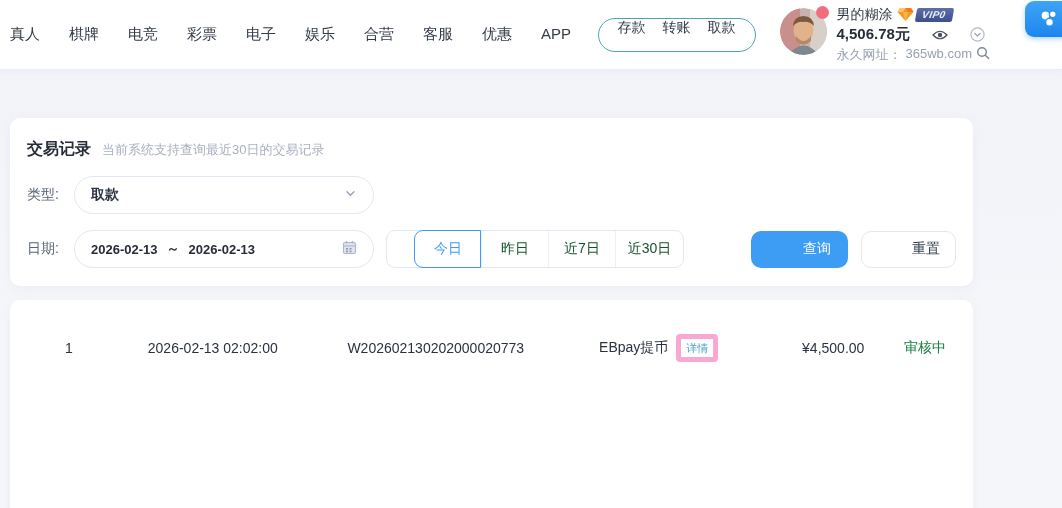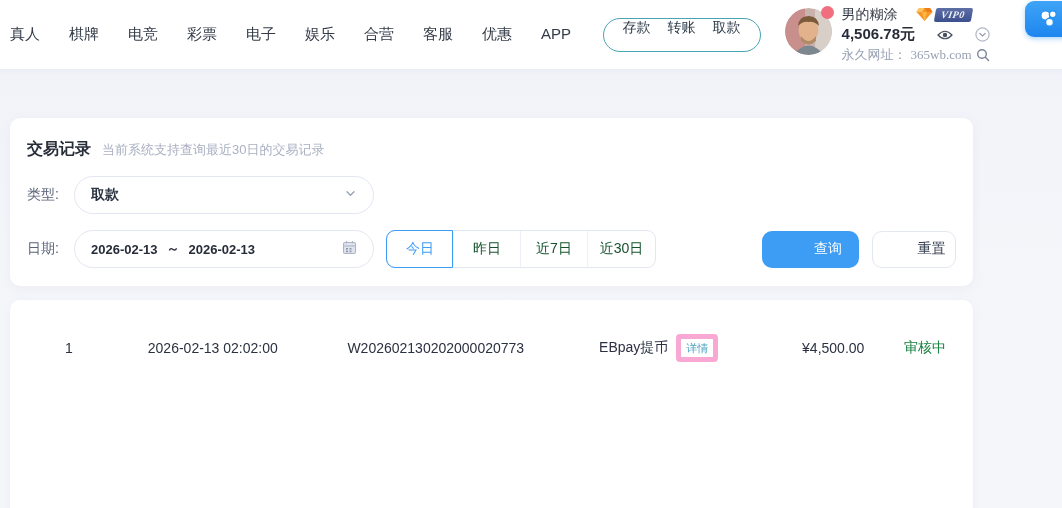--- a/index.html
+++ b/index.html
@@ -24,31 +24,31 @@
     border:1px solid #4aa4b4; border-radius:18px; height:34px; padding:0 19px;
     font-size:14px; color:#2c3a48; background:#fff;
   }
   .wallet-pill span { cursor:pointer; }
   .user-block { display:flex; gap:10px; align-items:flex-start; }
   .avatar-wrap { position:relative; width:47px; height:47px; margin-top:2px; }
   .avatar { width:47px; height:47px; border-radius:50%; overflow:hidden; display:block; cursor:pointer; }
   .red-dot { position:absolute; top:-2px; right:-2px; width:13px; height:13px; border-radius:50%;
     background:#f26d7e; }
   .user-info { display:flex; flex-direction:column; gap:2px; }
-  .uline1 { display:flex; align-items:center; gap:18px; font-size:14px; color:#333a45; height:17px;font-family:Liberation Serif, serif; }
+  .uline1 { display:flex; align-items:center; gap:4px; font-size:14px; color:#333a45; height:17px; }
   .vip-badge { display:inline-flex; align-items:center; gap:2px; }
   .vip-tag {
     background:linear-gradient(180deg,#5d6fa5,#3c4f8e);
     color:#eef1f8; font-size:10px; font-style:italic; font-weight:bold;
     padding:1px 7px 2px 6px; transform:skewX(-10deg); border-radius:2px;
     letter-spacing:.5px;
   }
   .uline2 { display:flex; align-items:center; gap:22px; height:19px; }
   .balance { font-size:15px; font-weight:bold; color:#262c38; }
-  .uline3 { display:flex; align-items:center; gap:4px; font-size:13px; color:#97a0b2; height:17px;font-family:Liberation Serif, serif; }
+  .uline3 { display:flex; align-items:flex-start; gap:4px; font-size:13px; color:#97a0b2; height:17px; }
   .site-url { color:#97a0b2; }
   .icon-btn { display:inline-flex; cursor:pointer; align-items:center; }
   .share-fab {
     position:absolute; top:1px; right:-9px; width:46px; height:36px;
     border-radius:9px; background:linear-gradient(180deg,#3fa4f6,#1d86ef);
     display:flex; align-items:center; justify-content:center; cursor:pointer;
     box-shadow:0 2px 5px rgba(30,134,239,.35); z-index:5;
   }
   
   .main { padding:48px 0 0 10px; }
@@ -67,36 +67,36 @@
     display:flex; align-items:center; padding:0 16px; background:#fff; cursor:pointer;
   }
   .select-value { font-size:14px; font-weight:600; color:#2c3442; }
   .select-box .chev { margin-left:auto; }
   .date-box { cursor:pointer; }
   .date-text { font-size:13px; font-weight:bold; color:#262c38; }
   .date-sep { margin:0 9px; font-size:13px; font-weight:bold; color:#262c38; }
   .date-box .cal { margin-left:auto; }
   .seg-group {
     display:flex; height:38px; margin-left:12px;
-    border:1px solid #e3e7f1; border-radius:9px; background:#fff;
+    border:1px solid #e3e7f1; border-radius:9px; background:#fff;padding-left:28px;
   }
   .seg {
     position:relative; width:67px; display:flex; align-items:center; justify-content:center;
     font-size:14px; color:#14532d; cursor:pointer; border-right:1px solid #edf0f6;
   }
   .seg:last-child { border-right:none; }
   .seg.active { color:#3d9cf4; }
   .seg.active::after {
     content:""; position:absolute; top:-1px; left:-1px; right:0; bottom:-1px;
     border:1px solid #3d9cf4; border-radius:9px 0 0 9px; pointer-events:none;
   }
   .btn { height:37px; border-radius:10px; font-size:14px; display:flex; align-items:center;
     justify-content:center; cursor:pointer;padding-left:35px; }
   .btn-query { width:97px; background:#3d9cf4; color:#fff; margin-left:auto; }
-  .btn-reset { width:84px; background:#fff; color:#323c4e; border:1px solid #e3e7f1; margin-left:13px; }
+  .btn-reset { width:95px; background:#fff; color:#323c4e; border:1px solid #e3e7f1; margin-left:13px; }
   
   .table-panel { margin-top:14px; padding:17px 17px 30px; height:230px; border-radius:10px 10px 0 0; }
   .thead {
     display:flex; align-items:center; height:54px; background:#f5f6fa; border-radius:8px;
     font-size:14px; font-weight:bold; color:#1d2330;
   }
   .trow { display:flex; align-items:center; height:62px; font-size:14px; color:#2a3140; }
   .c1 { flex:0 0 9%;  text-align:center; }
   .c2 { flex:0 0 22%; text-align:center; }
   .c3 { flex:0 0 26%; text-align:center; }

